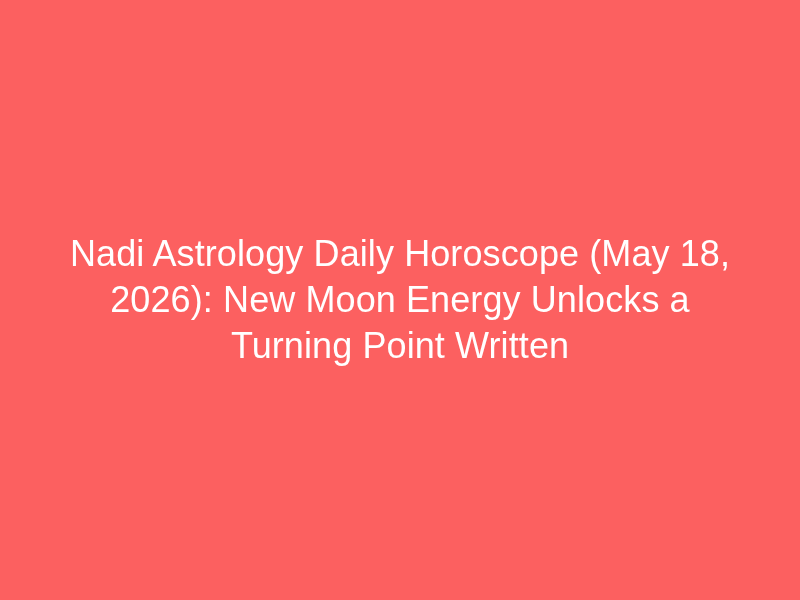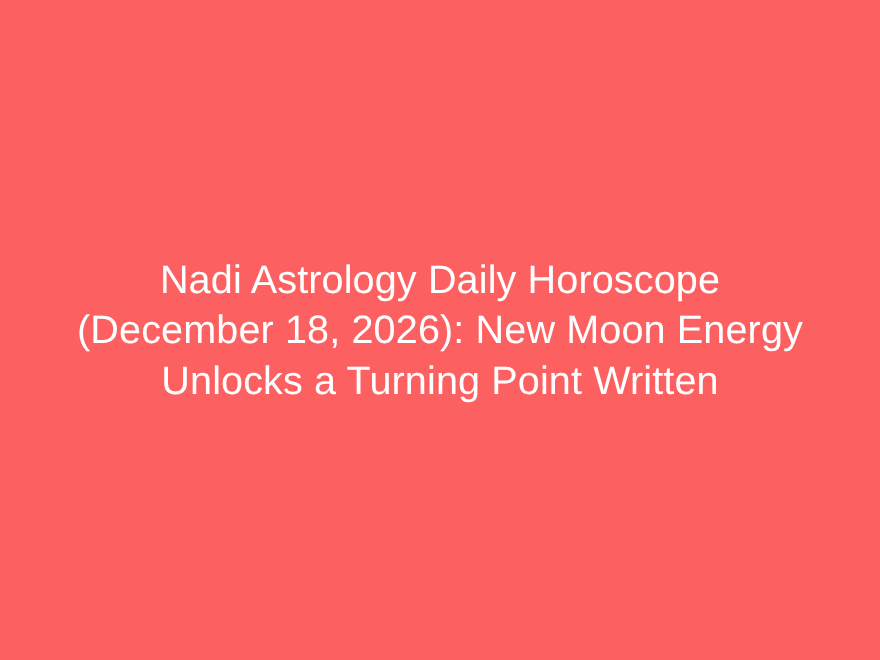--- a/index.html
+++ b/index.html
@@ -49,17 +49,17 @@
     -webkit-font-smoothing: antialiased;
   }
 </style>
 </head>
 <body>
 
 <div class="placeholder-card">
 
   <div class="title-block">
 
-    <h1 class="card-title">Nadi Astrology Daily Horoscope (December 18, 2026): New Moon Energy Unlocks a Turning Point Written</h1>
+    <h1 class="card-title">Nadi Astrology Daily Horoscope (May 18, 2026): New Moon Energy Unlocks a Turning Point Written</h1>
 
   </div>
 
 </div>
 
 </body></html>

